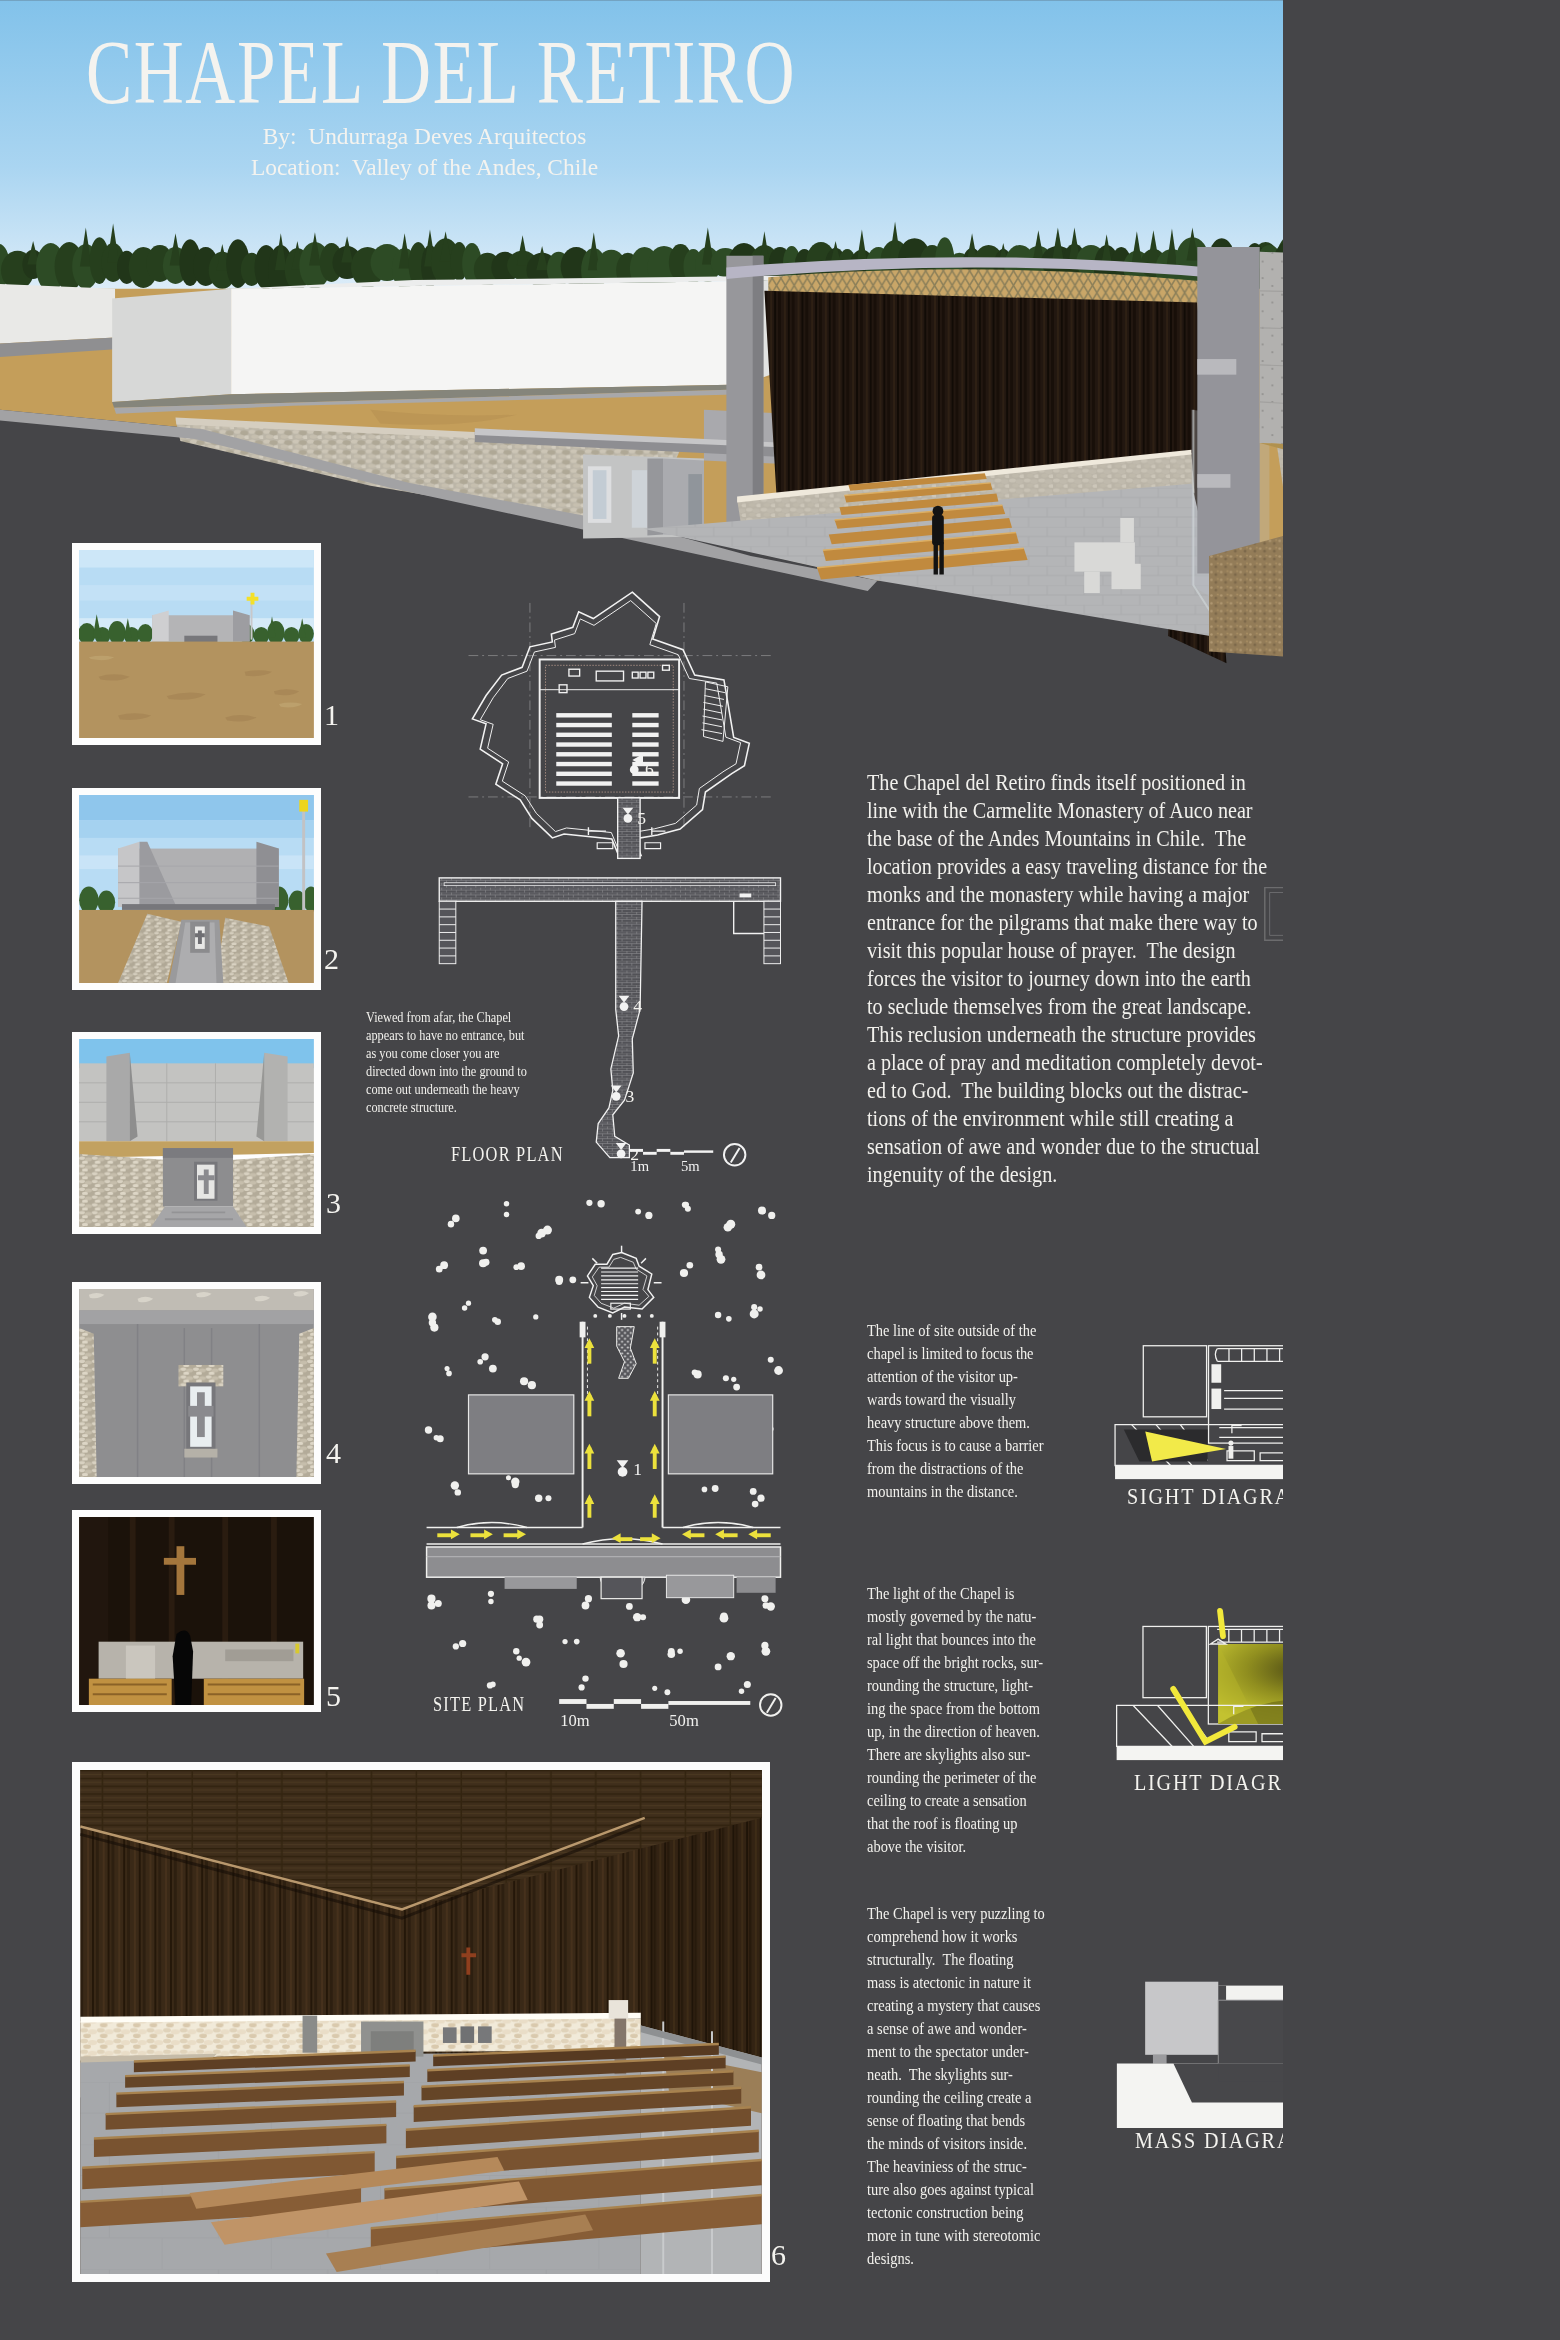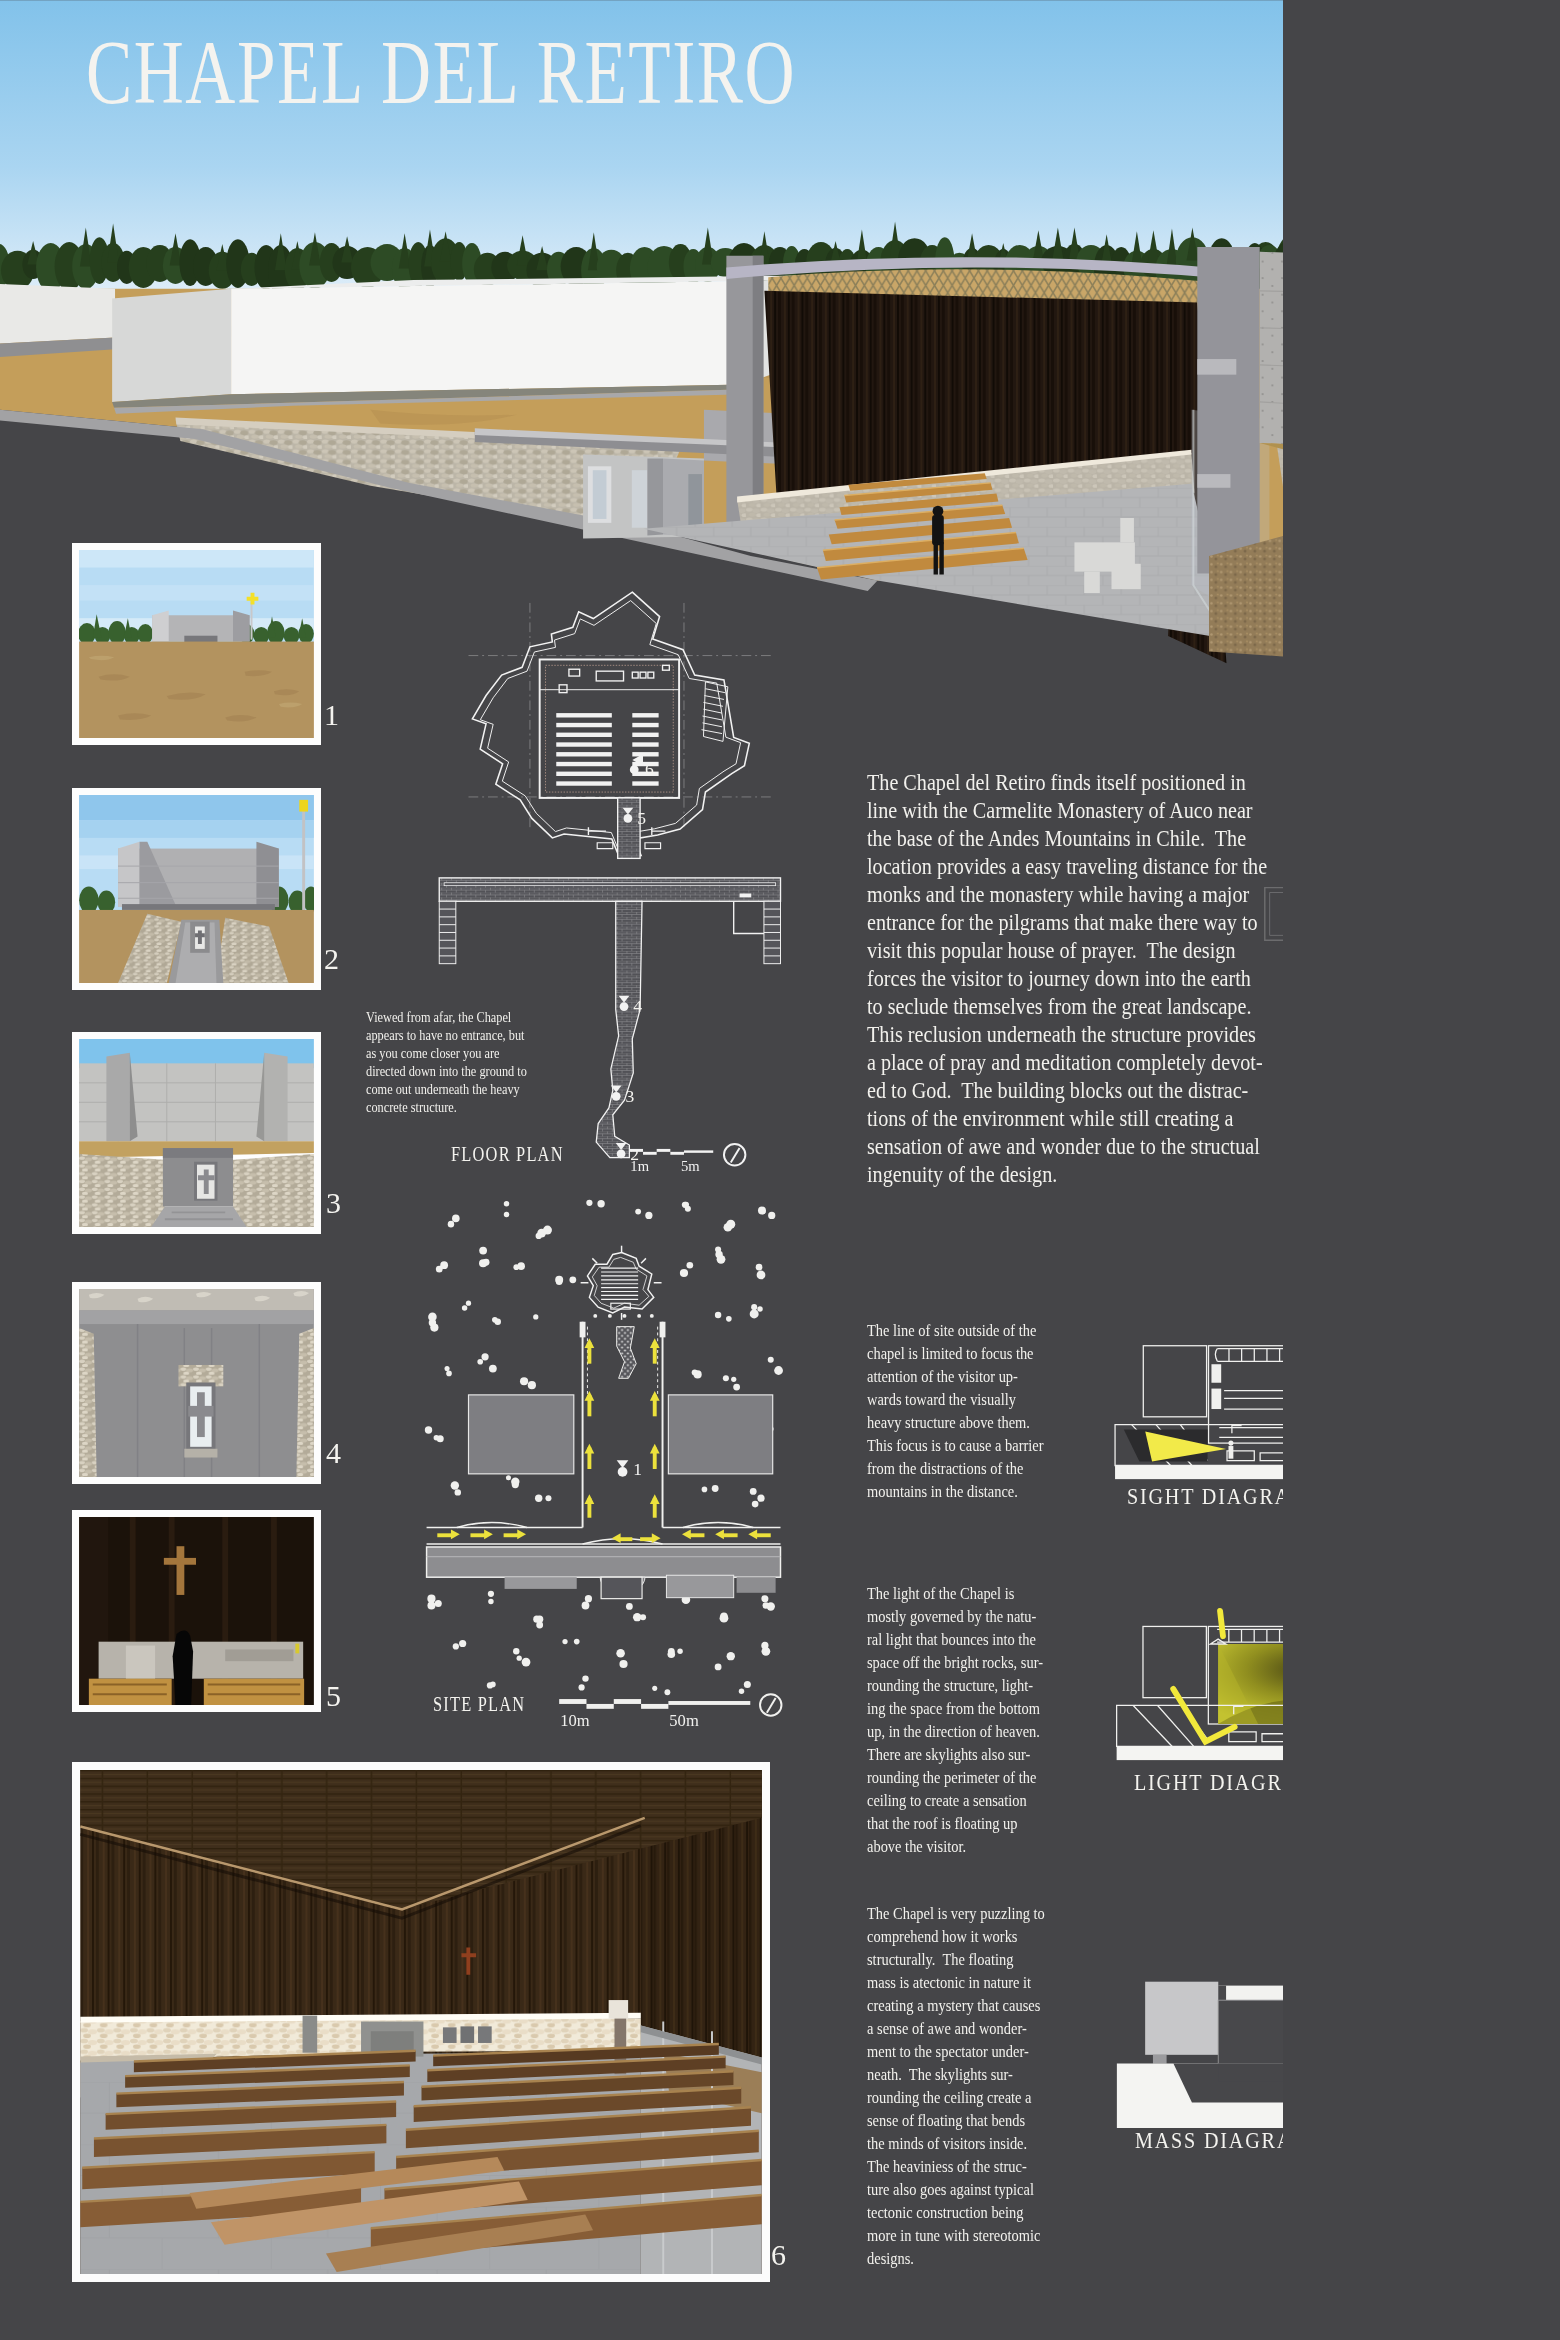--- a/index.html
+++ b/index.html
@@ -319,20 +319,21 @@
 <polygon points="1378,519 1506,538 1500,548 1380,530" fill="#d8d2c4"></polygon>
 
 <polygon points="1470,683 1514,648 1600,559 1600,575" fill="#8e8e90"></polygon>
 
 <polygon points="1510,330 1600,330 1600,548 1530,545 1510,464" fill="#c49e5a"></polygon>
 <path d="M1520,380 q40,30 80,45 l0,60 q-50,-25 -90,-60 z" fill="#ab8a4a" opacity="0.7"></path>
 </svg>
 
 <div class="abs wtxt" style="left:86px;top:20.5px;font-size:90px;transform:scaleX(0.77);transform-origin:0 0;white-space:nowrap;letter-spacing:2px;">CHAPEL DEL RETIRO</div>
 
+<div class="abs wtxt" style="left:205px;top:121px;width:439px;font-size:23.4px;text-align:center;line-height:31px;">By:&nbsp; Undurraga Deves Arquitectos<br>Location:&nbsp; Valley of the Andes, Chile</div>
 
 <div class="abs wtxt" style="left:1319px;top:51px;font-size:25px;transform:scaleX(0.92);transform-origin:0 0;white-space:nowrap;">Arc 351&nbsp;&nbsp; Aaron Neal</div>
 
 <div class="abs" style="left:72px;top:543px;width:235px;height:188px;background:#fdfdfd;padding:6.8px;">
 <svg width="235" height="188" viewBox="0 0 241 193">
 <rect width="241" height="95" fill="#b8dcf4"></rect>
 <rect y="0" width="241" height="18" fill="#cde7f8"></rect>
 <rect y="36" width="241" height="16" fill="#c3e1f6"></rect>
 <rect y="70" width="241" height="12" fill="#d5eaf8"></rect>
 

